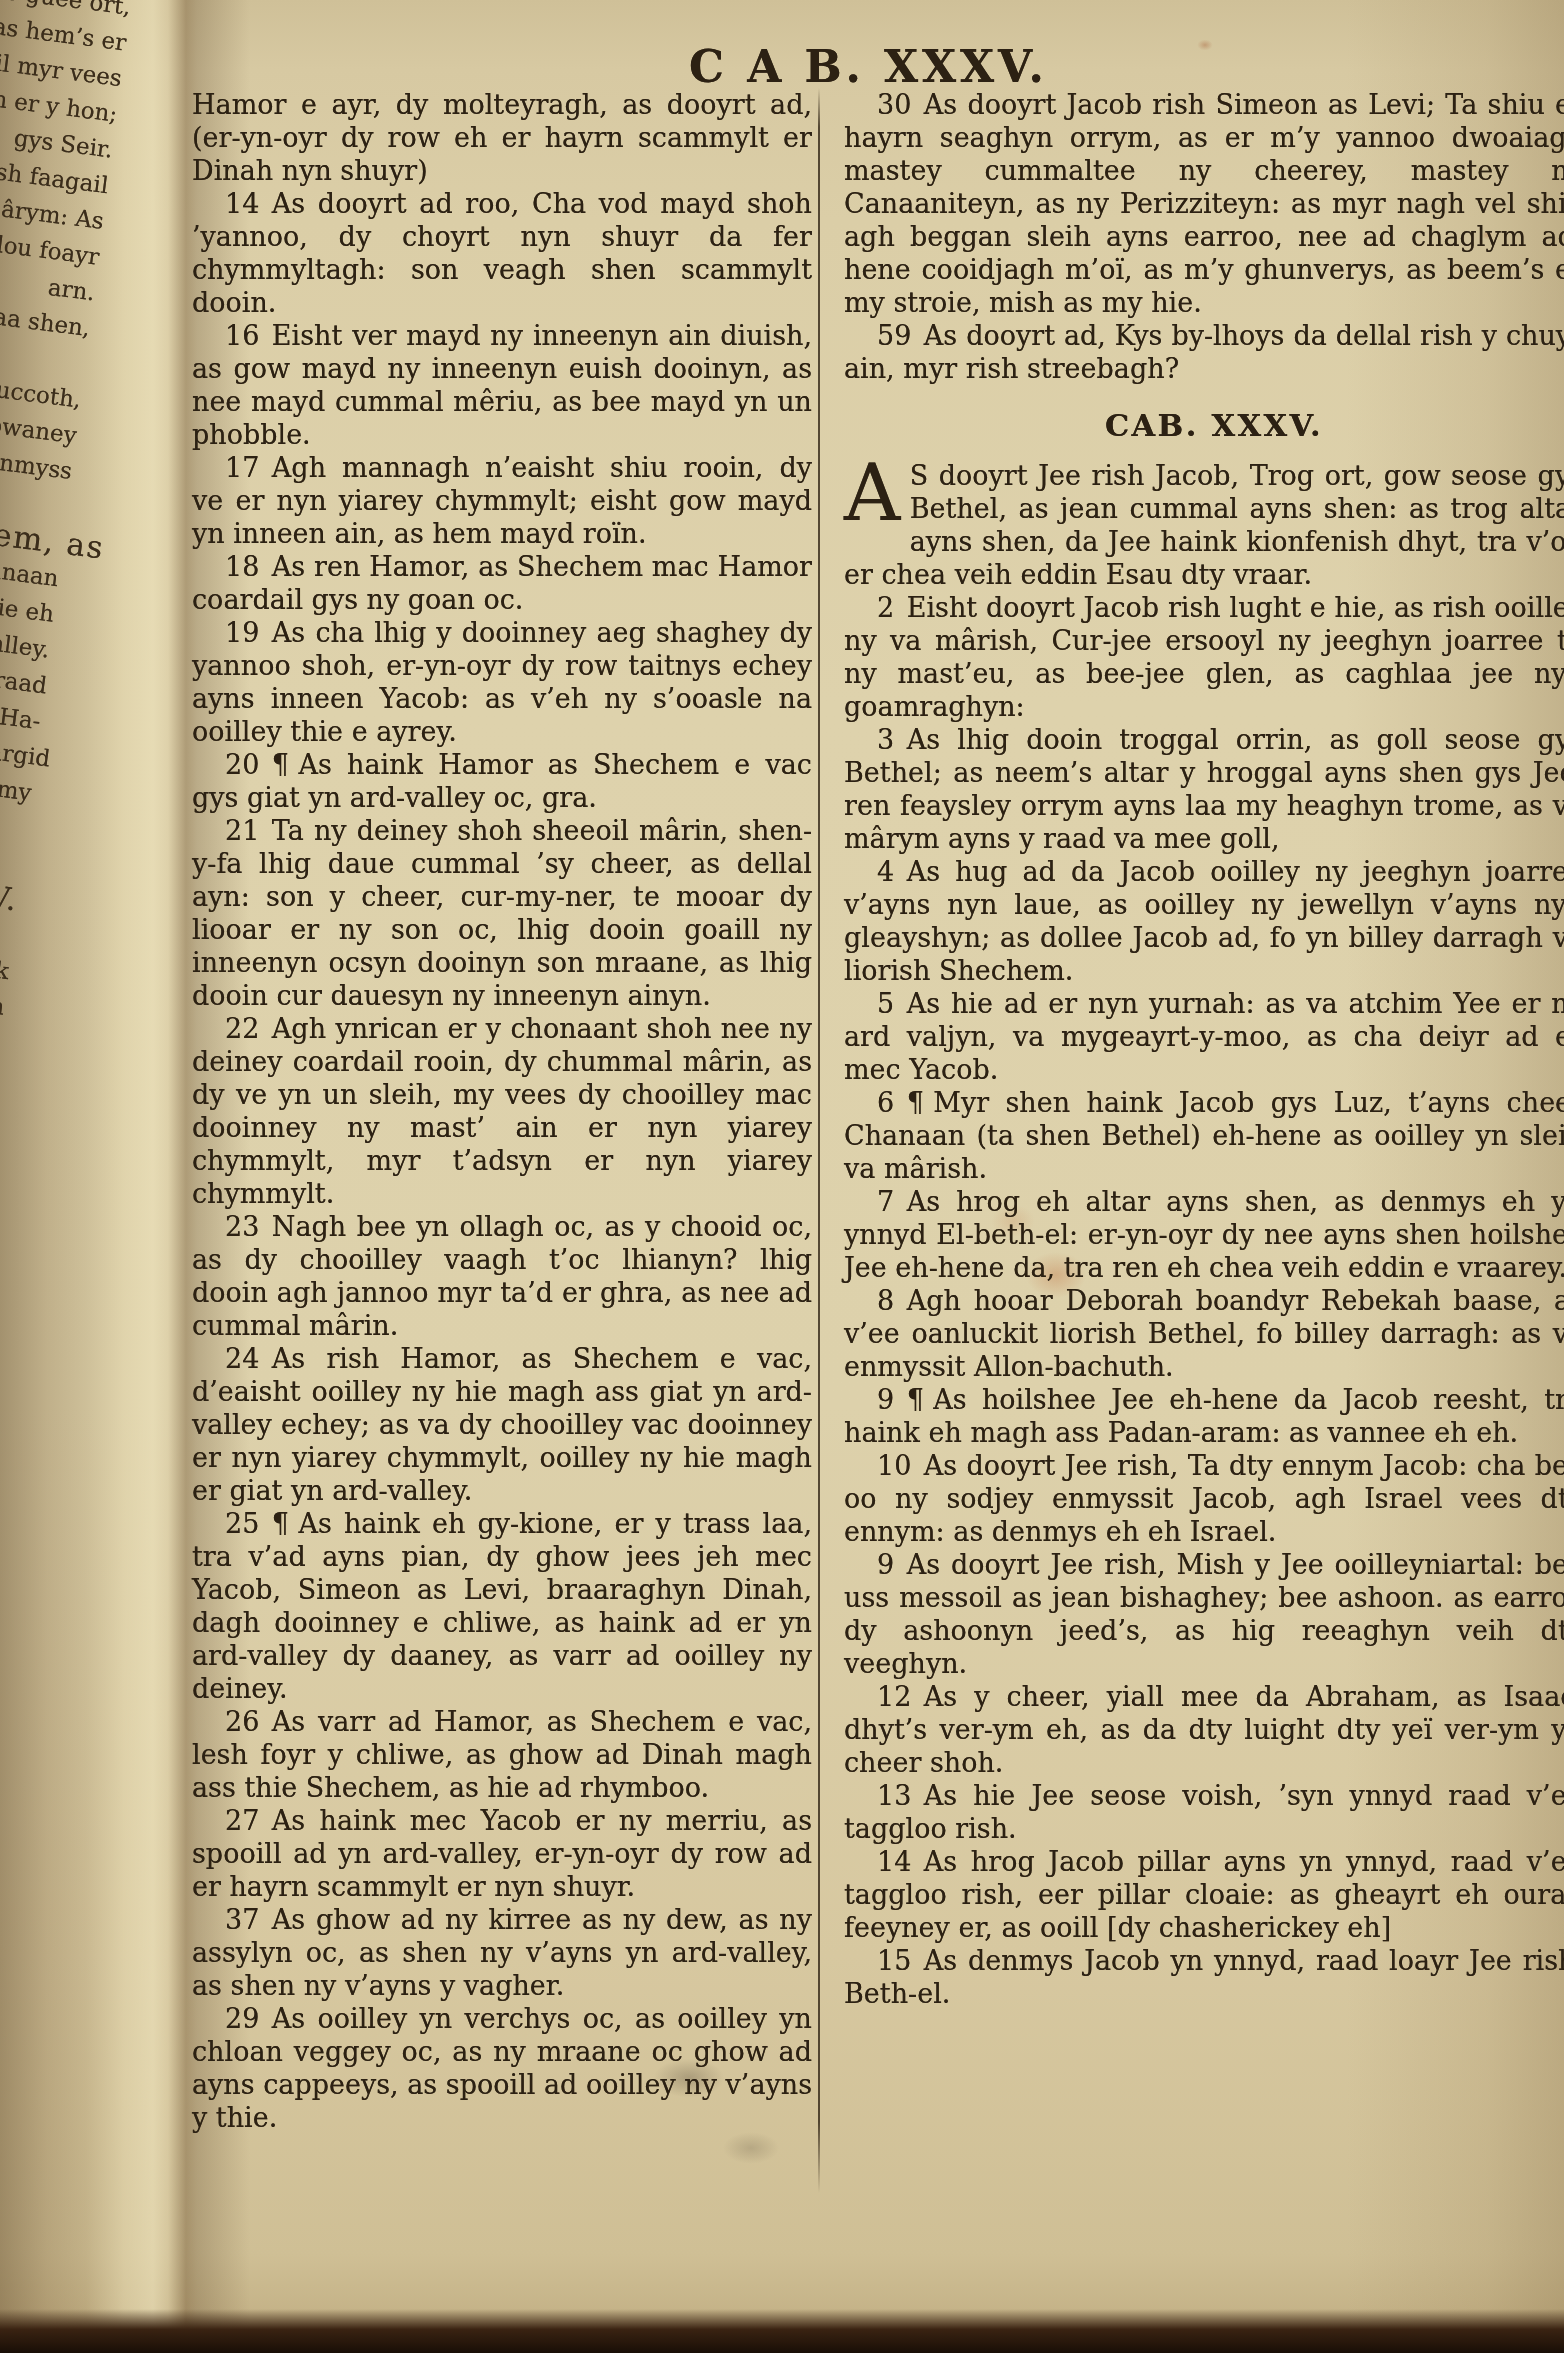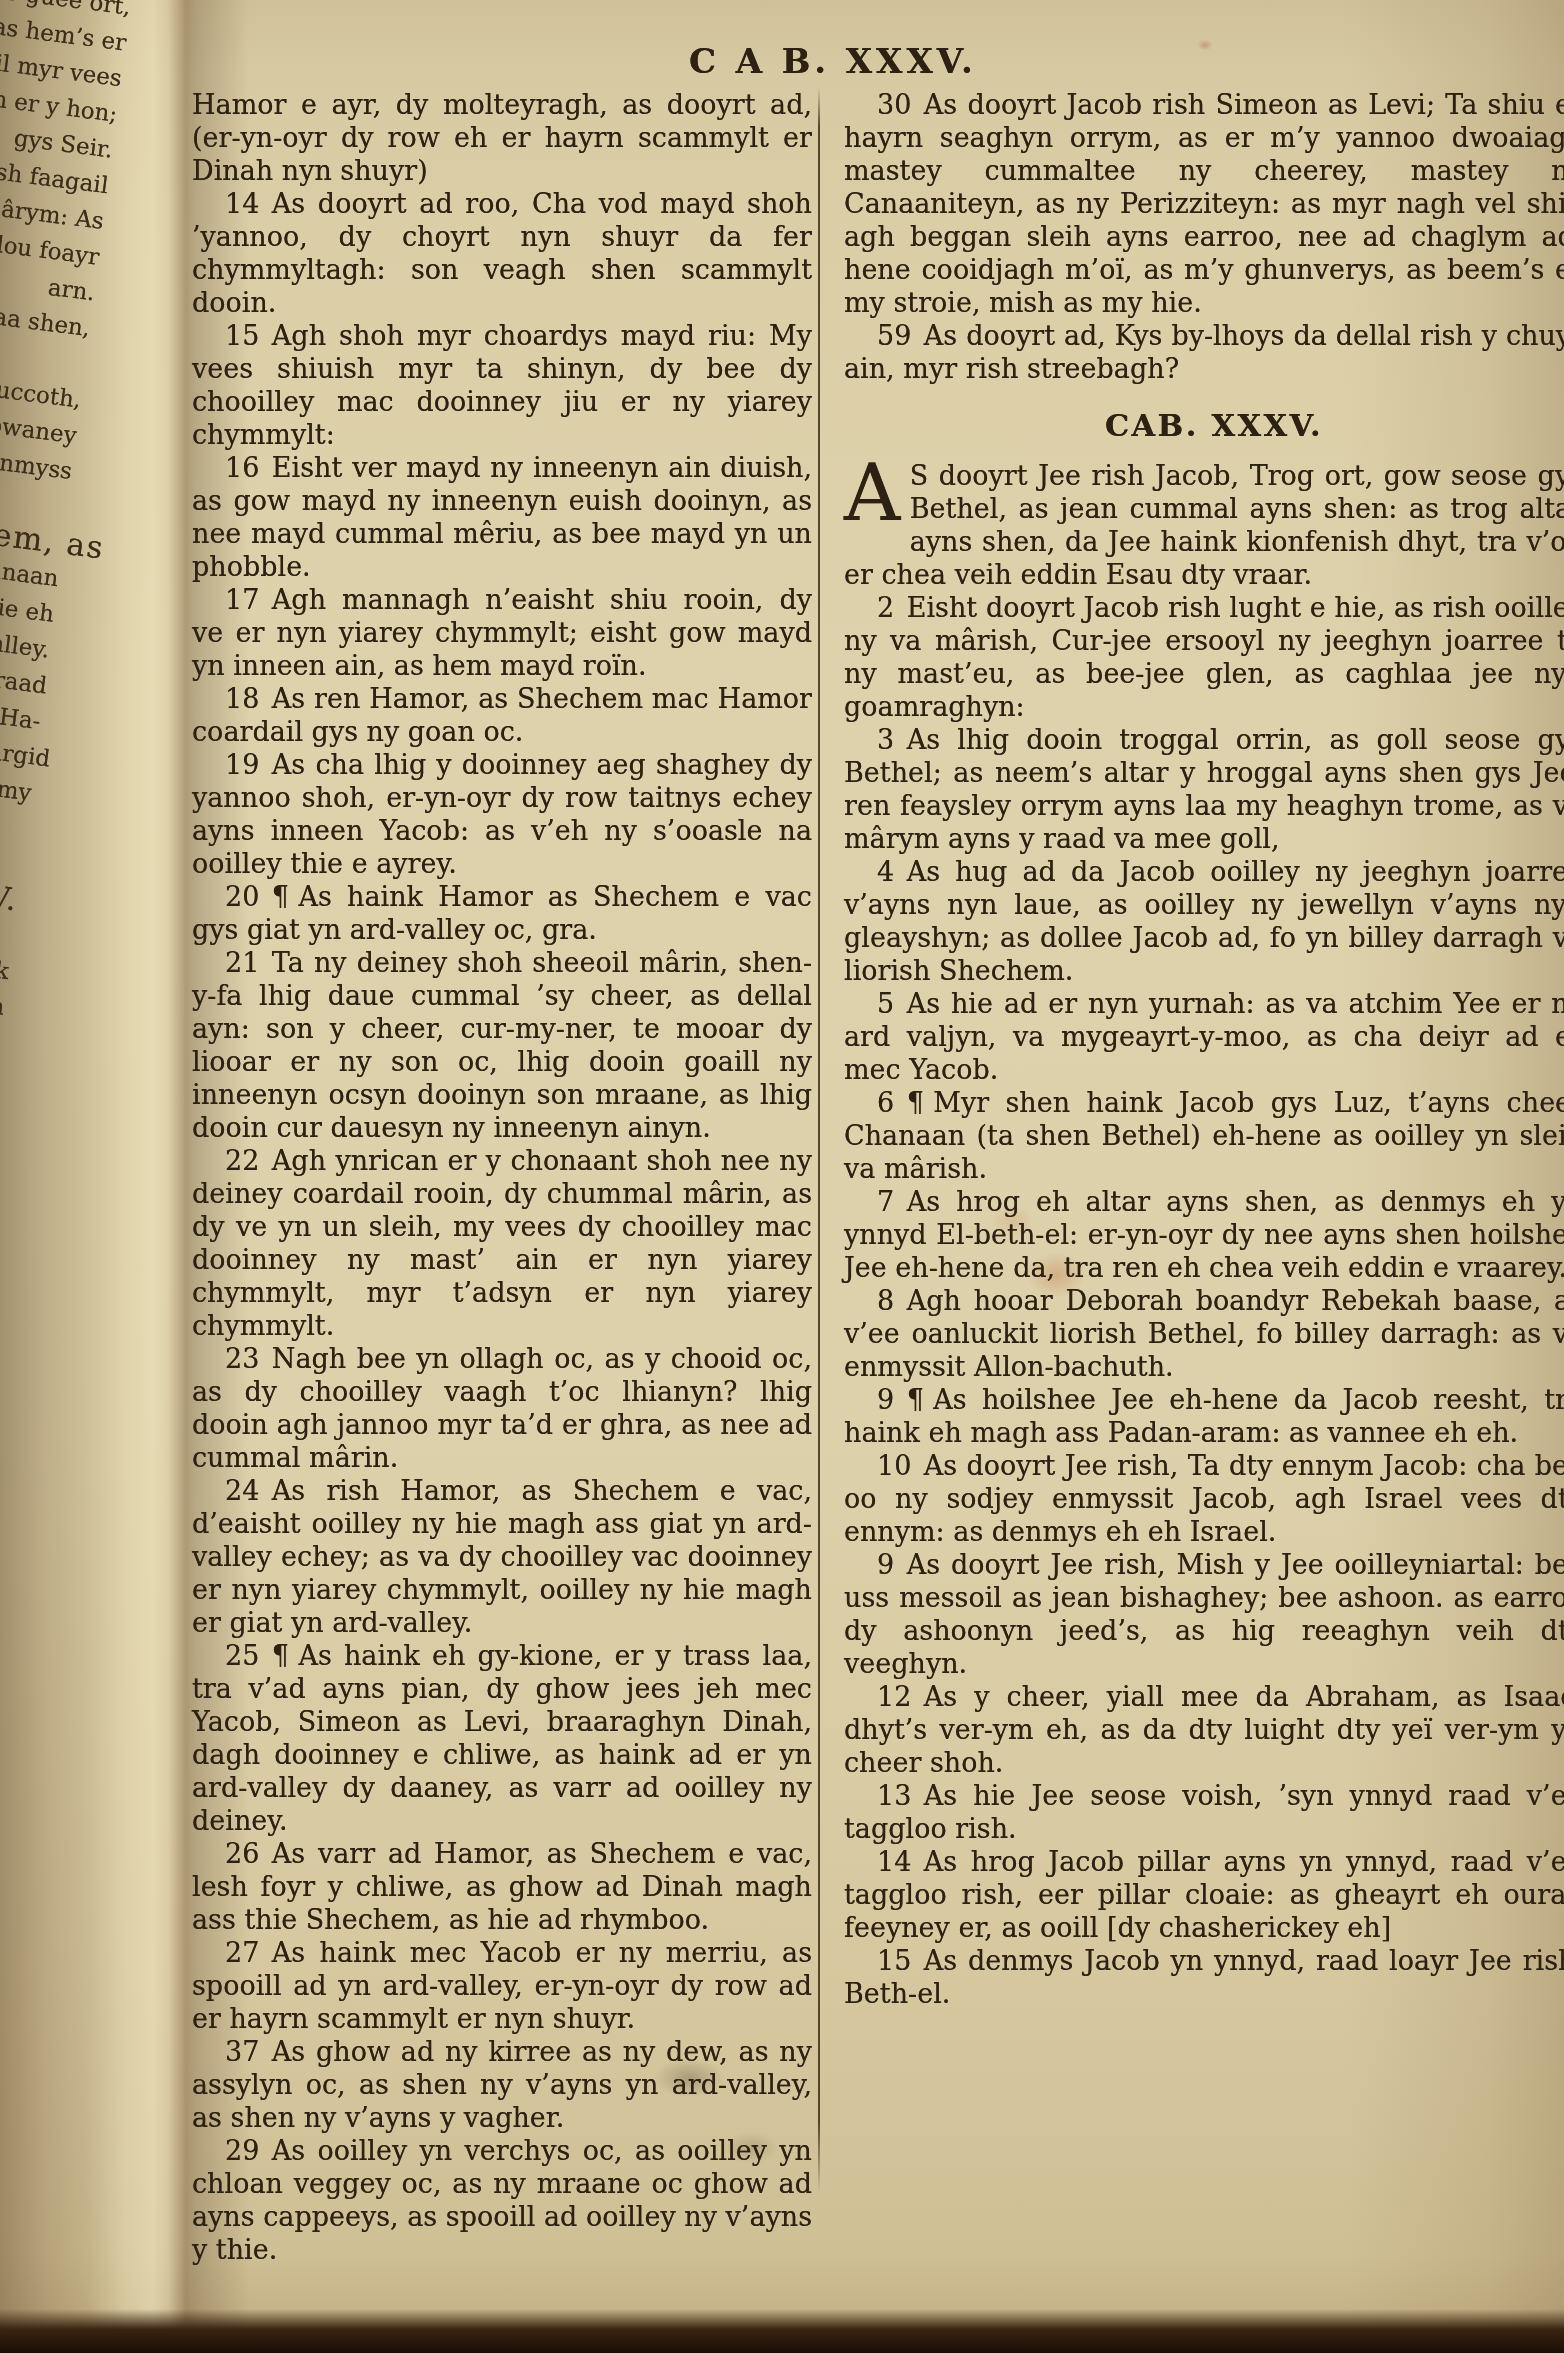--- a/index.html
+++ b/index.html
@@ -37,21 +37,21 @@
     font-size:23px; line-height:36px;
     color:#3b2d1b;
     text-shadow:0 0 0.4px rgba(59,45,27,0.7);
     white-space:nowrap;
   }
   #gutter .frag{display:block;height:36px;overflow:visible;}
   #gutter .frag.large{font-size:31px;letter-spacing:1.6px;}
   
   #running-head{
     position:absolute; left:689px; top:41px;
-    font-size:34px; letter-spacing:3.9px; font-weight:bold;
+    font-size:44px; letter-spacing:3.9px; font-weight:bold;
     text-shadow:0 0 0.5px rgba(44,33,19,0.8);
   }
   #col-divider{
     position:absolute; left:818px; top:88px; width:2.3px; height:2105px;
     background:linear-gradient(180deg, rgba(45,33,18,0) 0px, rgba(45,33,18,0.78) 39px,
                rgba(45,33,18,0.78) 2034px, rgba(45,33,18,0) 2105px);
   }
   .col{
     position:absolute; top:88px;
     font-size:27px; line-height:33px;
@@ -119,21 +119,20 @@
       <span class="frag"></span>
     </div>
 
   <div id="running-head">C A B. XXXV.</div>
 
   <div id="col-divider"></div>
 
   <div id="left-col" class="col">
       <p class="verse cont">Hamor e ayr, dy molteyragh, as dooyrt ad, (er-yn-oyr dy row eh er hayrn scammylt er Dinah nyn shuyr)</p>
       <p class="verse"><span class="vnum">14</span>As dooyrt ad roo, Cha vod mayd shoh ’yannoo, dy choyrt nyn shuyr da fer chymmyltagh: son veagh shen scammylt dooin.</p>
-      <p class="verse"><span class="vnum">15</span>Agh shoh myr choardys mayd riu: My vees shiuish myr ta shinyn, dy bee dy chooilley mac dooinney jiu er ny yiarey chymmylt:</p>
       <p class="verse"><span class="vnum">16</span>Eisht ver mayd ny inneenyn ain diuish, as gow mayd ny inneenyn euish dooinyn, as nee mayd cummal mêriu, as bee mayd yn un phobble.</p>
       <p class="verse"><span class="vnum">17</span>Agh mannagh n’eaisht shiu rooin, dy ve er nyn yiarey chymmylt; eisht gow mayd yn inneen ain, as hem mayd roïn.</p>
       <p class="verse"><span class="vnum">18</span>As ren Hamor, as Shechem mac Hamor coardail gys ny goan oc.</p>
       <p class="verse"><span class="vnum">19</span>As cha lhig y dooinney aeg shaghey dy yannoo shoh, er-yn-oyr dy row taitnys echey ayns inneen Yacob: as v’eh ny s’ooasle na ooilley thie e ayrey.</p>
       <p class="verse"><span class="vnum">20</span><span class="pilcrow">¶</span>As haink Hamor as Shechem e vac gys giat yn ard-valley oc, gra.</p>
       <p class="verse"><span class="vnum">21</span>Ta ny deiney shoh sheeoil mârin, shen-y-fa lhig daue cummal ’sy cheer, as dellal ayn: son y cheer, cur-my-ner, te mooar dy liooar er ny son oc, lhig dooin goaill ny inneenyn ocsyn dooinyn son mraane, as lhig dooin cur dauesyn ny inneenyn ainyn.</p>
       <p class="verse"><span class="vnum">22</span>Agh ynrican er y chonaant shoh nee ny deiney coardail rooin, dy chummal mârin, as dy ve yn un sleih, my vees dy chooilley mac dooinney ny mast’ ain er nyn yiarey chymmylt, myr t’adsyn er nyn yiarey chymmylt.</p>
       <p class="verse"><span class="vnum">23</span>Nagh bee yn ollagh oc, as y chooid oc, as dy chooilley vaagh t’oc lhianyn? lhig dooin agh jannoo myr ta’d er ghra, as nee ad cummal mârin.</p>
       <p class="verse"><span class="vnum">24</span>As rish Hamor, as Shechem e vac, d’eaisht ooilley ny hie magh ass giat yn ard-valley echey; as va dy chooilley vac dooinney er nyn yiarey chymmylt, ooilley ny hie magh er giat yn ard-valley.</p>
       <p class="verse"><span class="vnum">25</span><span class="pilcrow">¶</span>As haink eh gy-kione, er y trass laa, tra v’ad ayns pian, dy ghow jees jeh mec Yacob, Simeon as Levi, braaraghyn Dinah, dagh dooinney e chliwe, as haink ad er yn ard-valley dy daaney, as varr ad ooilley ny deiney.</p>

